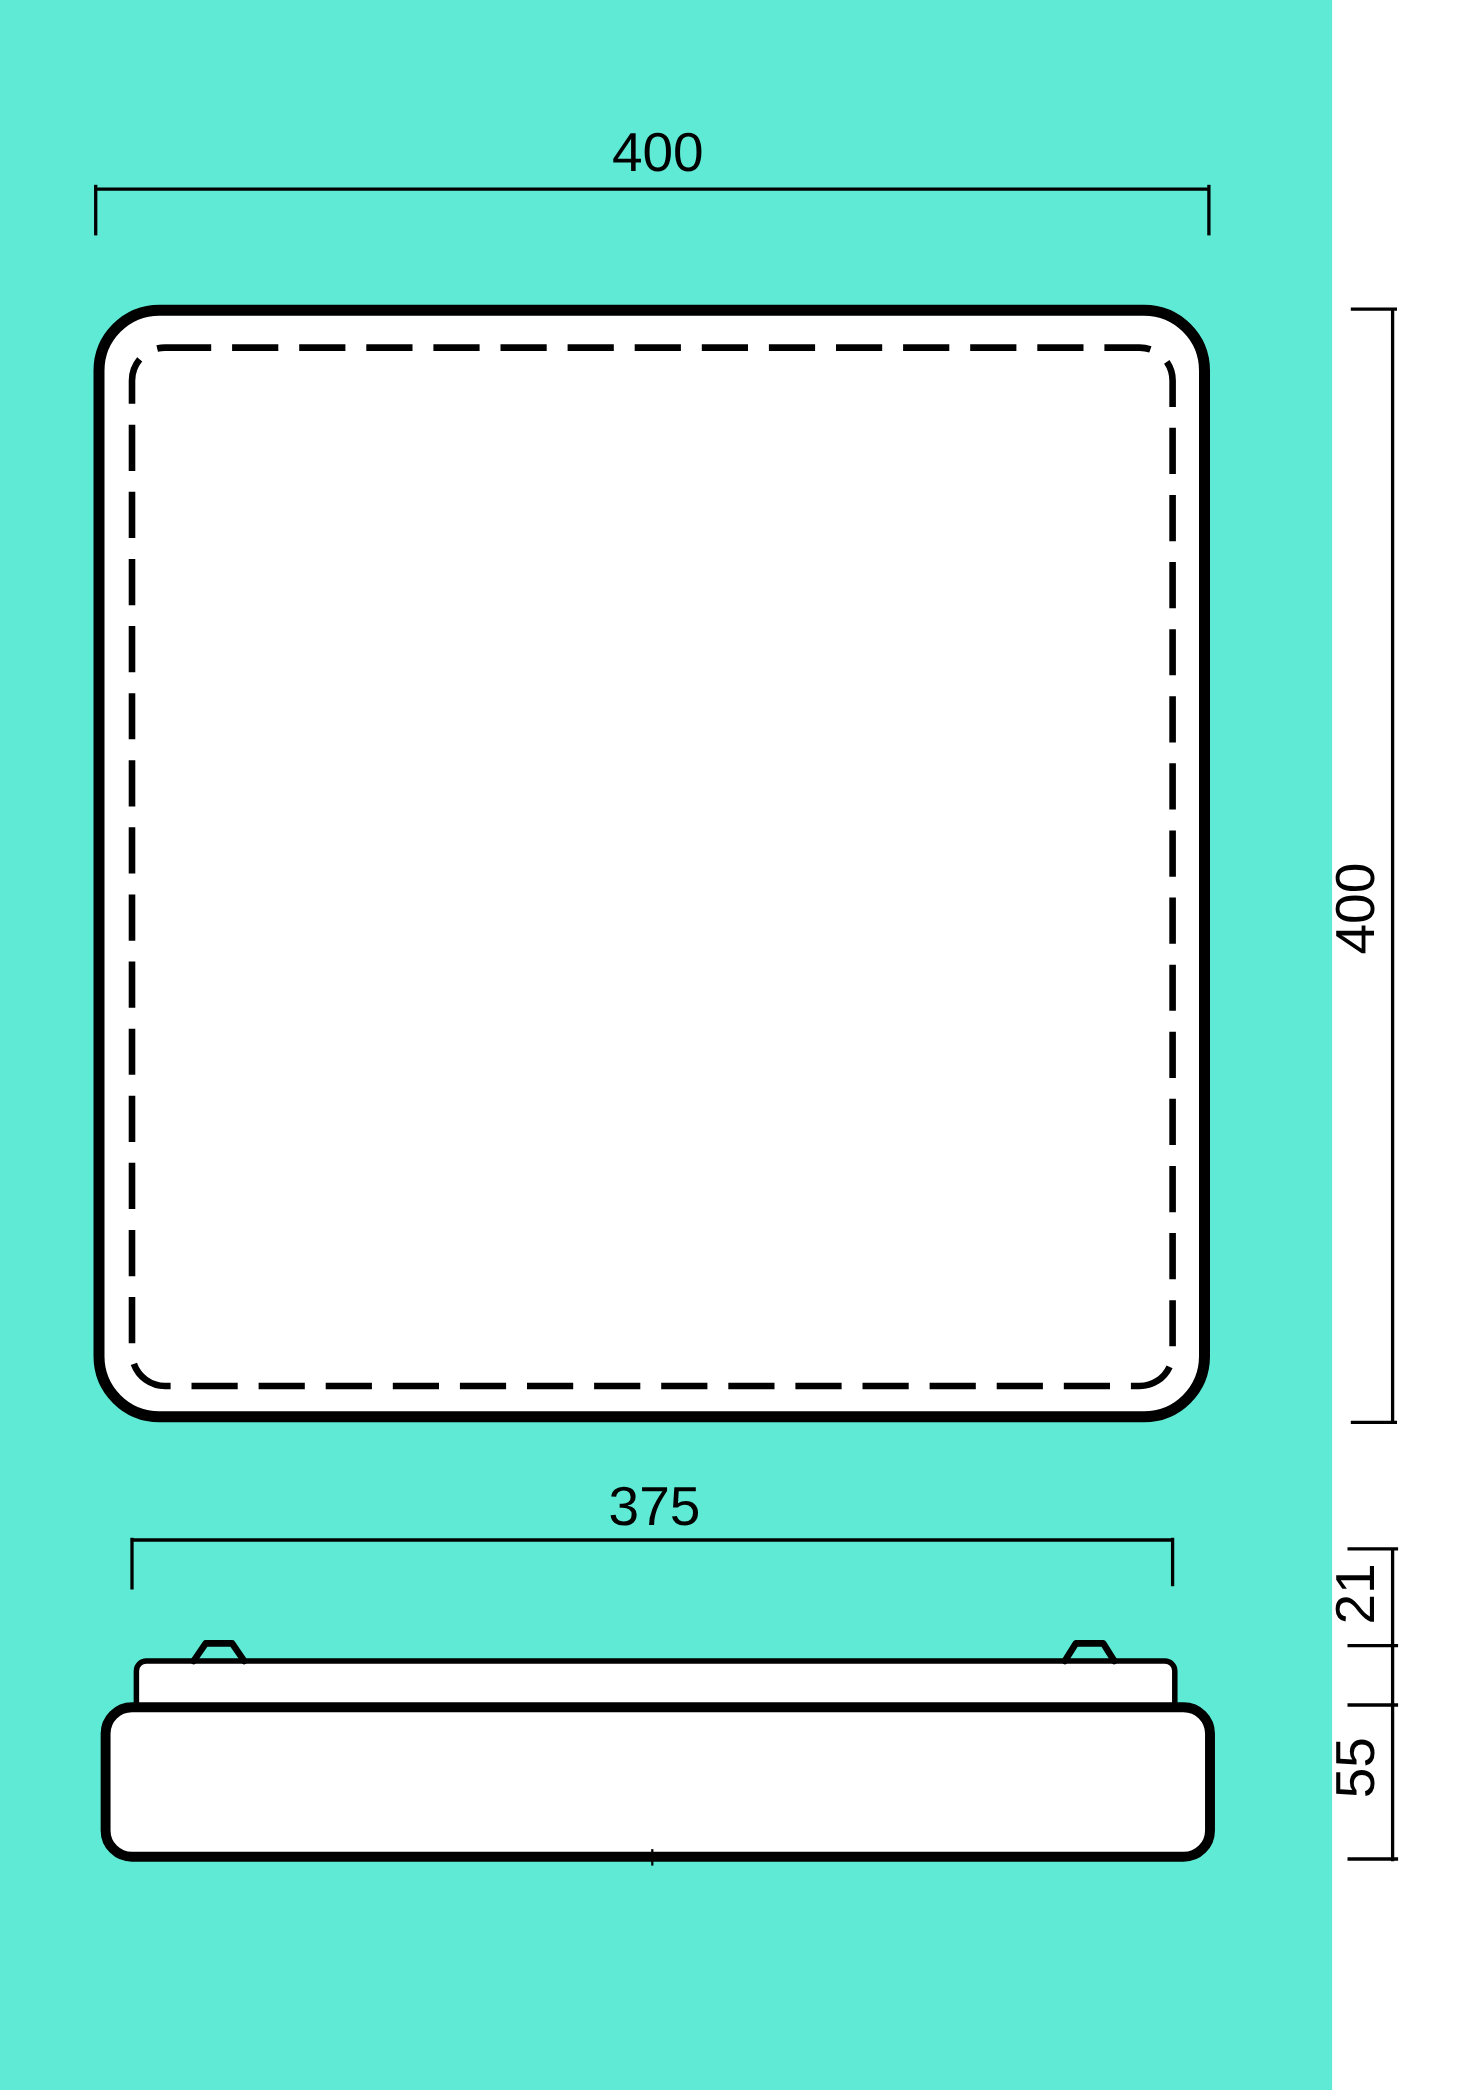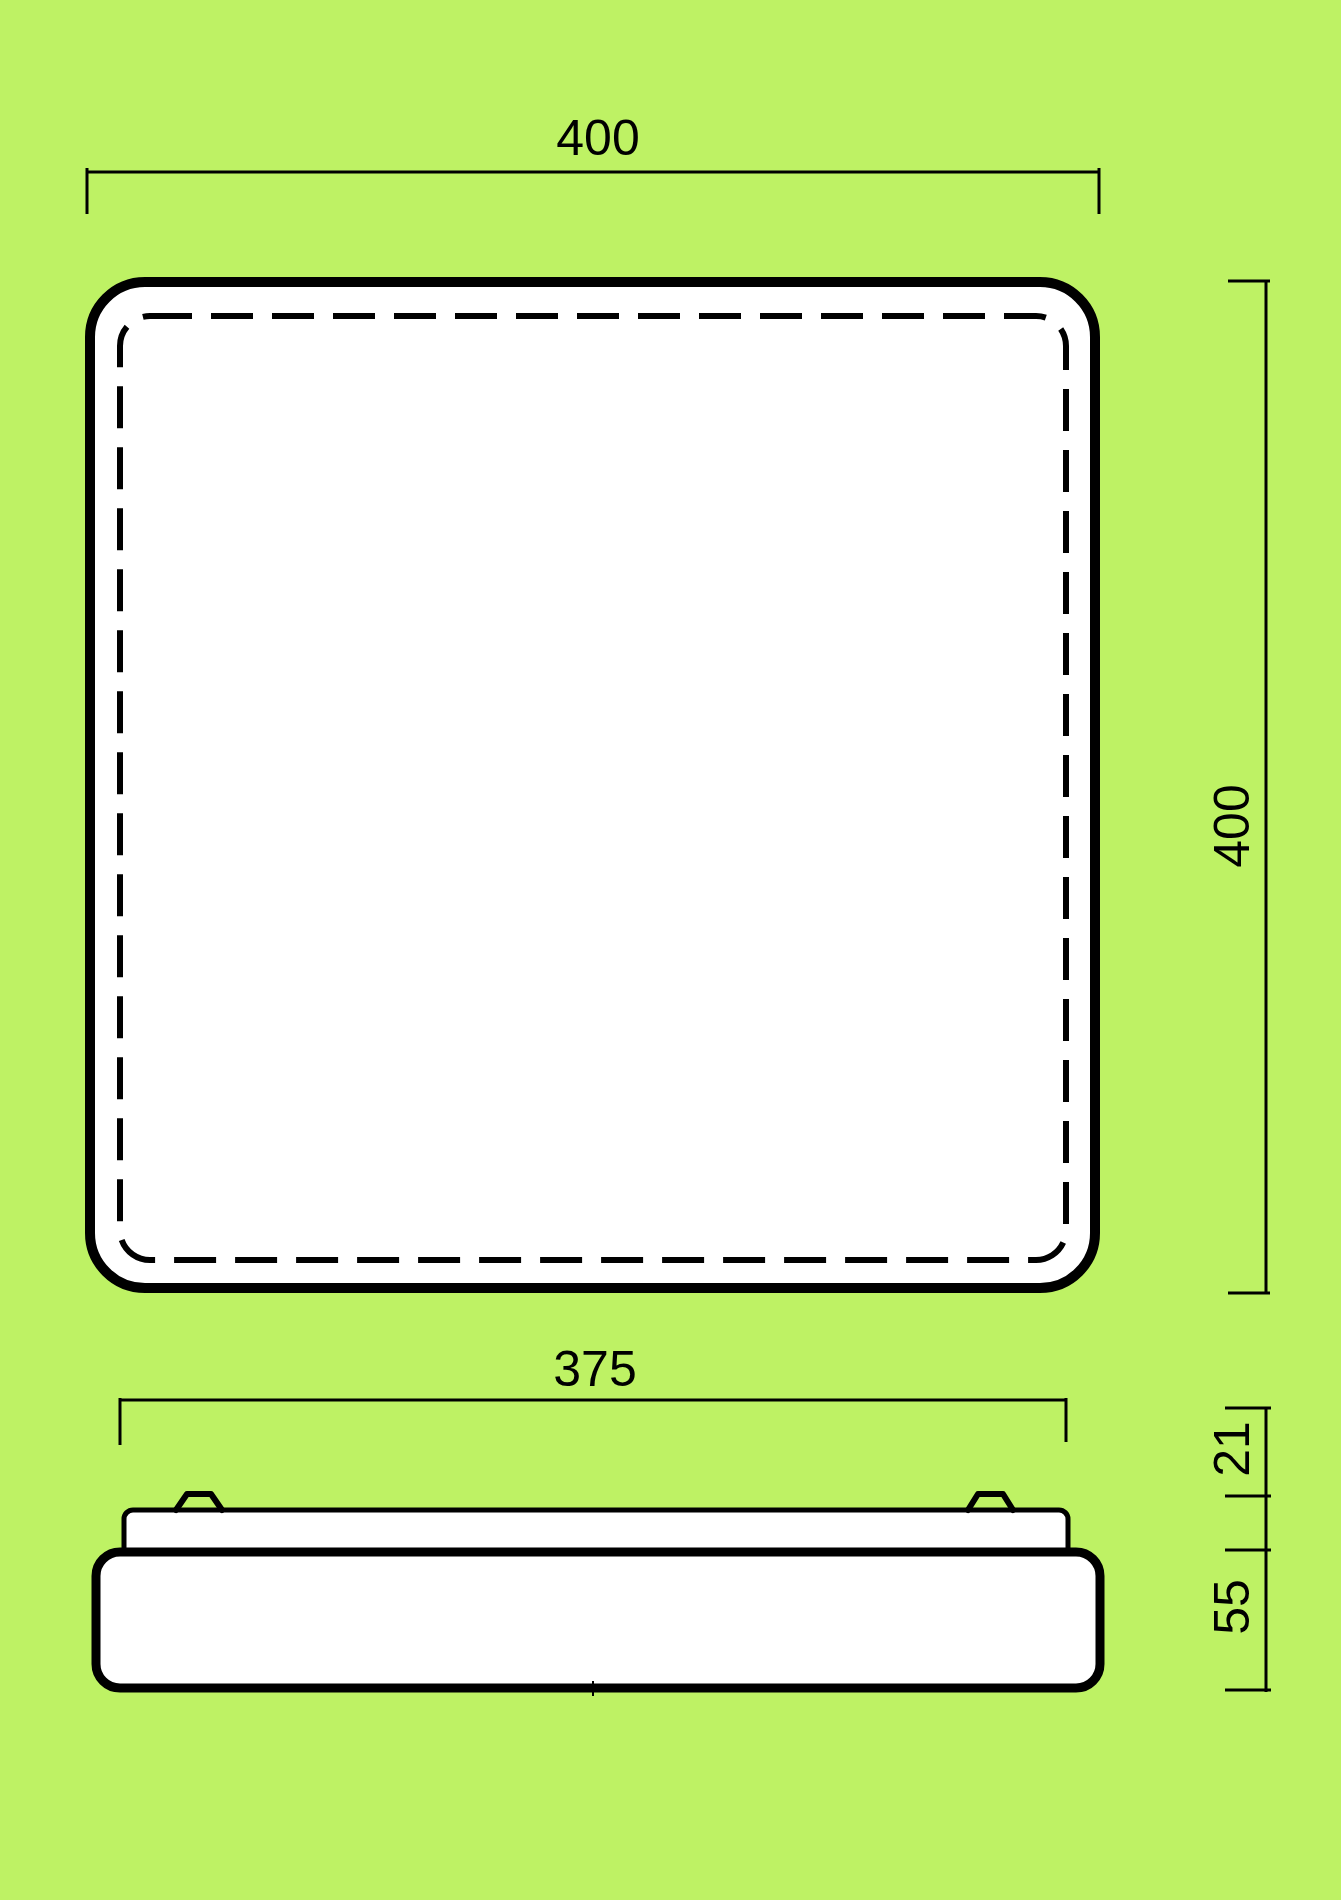--- a/index.html
+++ b/index.html
@@ -1,23 +1,23 @@
 <!DOCTYPE html>
 <html><head>
 <meta charset="utf-8">
 <style>
   html, body {
     margin: 0;
     padding: 0;
     background: #ffffff;
   }
   .canvas-wrap {
-    width: 1341px;
+    width: 1211px;
     height: 1900px;
-    background: #bef264;
+    background: #5eead4;
     position: relative;
   }
   svg { display: block; }
   .dim-label {
     font-family: "Liberation Sans", sans-serif;
     font-size: 50px;
     fill: #000000;
   }
   .outline-outer  { fill: #ffffff; stroke-width: 10; }
   .outline-dashed { fill: none;    stroke-width: 6; stroke-dasharray: 42 19; }

